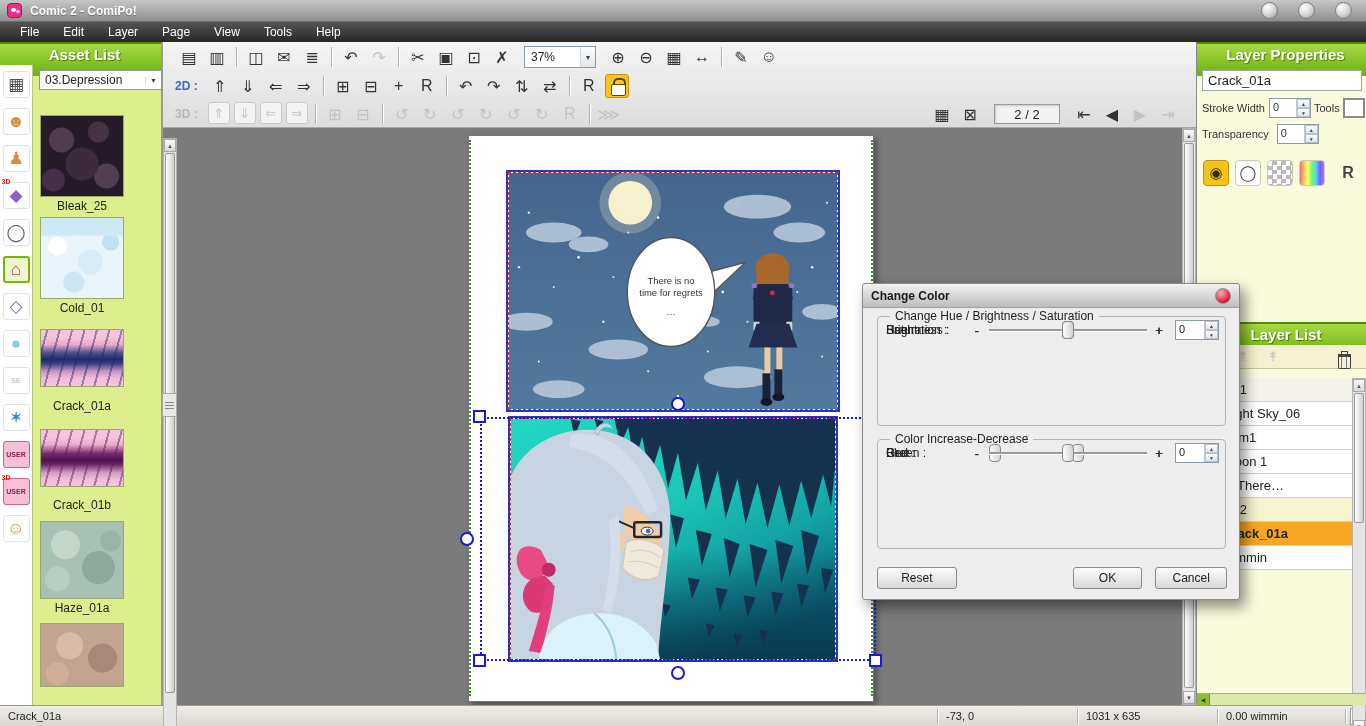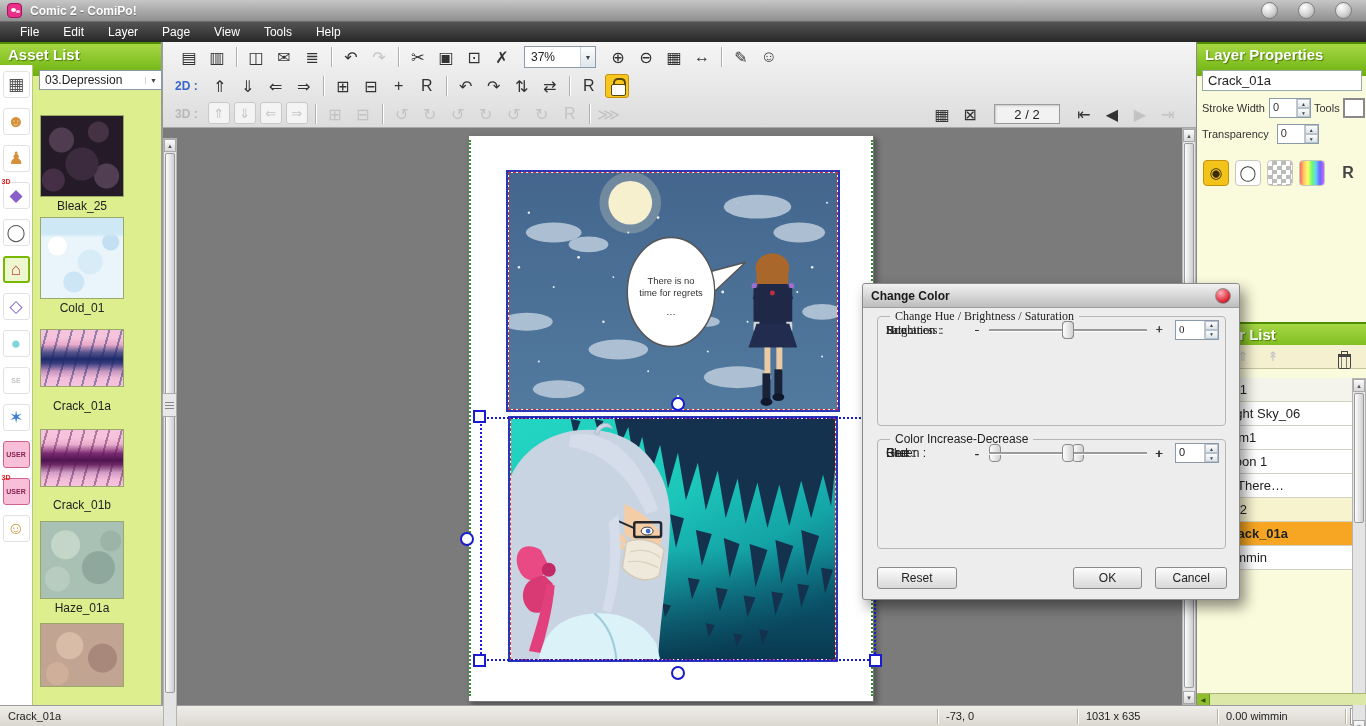--- a/index.html
+++ b/index.html
@@ -44,21 +44,21 @@
   #lab3d{color:#b8b8b8;}
   .zoombox{display:flex;align-items:center;height:22px;border:1px solid #8a9aa8;background:#fff;margin:0 8px;width:72px;position:relative;}
   .zoombox .zv{flex:1;padding-left:6px;}
   .zoombox .za{width:15px;height:100%;display:flex;align-items:center;justify-content:center;font-size:7px;color:#444;border-left:1px solid #c8d2da;background:linear-gradient(#fdfdfd,#dfe6ec);}
   #pager{margin-left:auto;display:flex;align-items:center;padding-right:14px;}
   #pagebox{width:66px;height:20px;border:1px solid #9a9a9a;background:#f2f2f2;box-shadow:inset 1px 1px 2px #c9c9c9;
     display:flex;align-items:center;justify-content:center;margin:0 10px;font-size:13px;}
   
   #asset-panel{position:absolute;left:0;top:42px;width:163px;height:663px;background:#dcee8e;z-index:20;border-right:2px solid #9a9a9a;}
   .green-hd{height:34px;background:linear-gradient(#a6d844,#6cb10e);border-top:2px solid #4e8c00;
-    color:#fff;font-weight:bold;font-size:15px;padding:2px 0 0 8px;text-shadow:1px 1px 1px #4e7c06;}
+    color:#fff;font-weight:bold;font-size:15px;padding:2px 0 0 8px;text-shadow:1px 1px 1px #4e7c06;text-align:center;}
   #tool-strip{position:absolute;left:0;top:23px;width:33px;bottom:0;background:#fff;border-right:1px solid #b9c97a;
     display:flex;flex-direction:column;align-items:center;padding-top:6px;gap:10px;}
   .tool{width:27px;height:27px;min-height:27px;display:flex;align-items:center;justify-content:center;
     font-size:17px;color:#555;position:relative;border:1px solid #e2e2e2;border-radius:3px;background:#fff;}
   .tool .b3d{position:absolute;left:-2px;top:-5px;font-style:normal;font-weight:bold;font-size:7px;color:#e02020;}
   .tool.sel{border:2px solid #76b900;background:#eef6d0;}
   .tool.txt .tg{font-size:7px;font-weight:bold;letter-spacing:0;}
   .tool.c-pinkbox{background:#f8c0d8;border-color:#d06090;color:#8a2050;}
   .tool.c-purple .tg,.c-purple{color:#8a5fc8;}
   .tool.c-teal .tg{color:#7fd4e0;}
@@ -160,21 +160,21 @@
   #ll-hscroll{position:absolute;left:0;bottom:0;width:170px;height:12px;background:#dce8a8;border-top:1px solid #a8b470;display:flex;}
   #ll-hscroll .harr{width:13px;height:100%;background:#8fbf2f;color:#2a4a00;font-size:6px;display:flex;align-items:center;justify-content:center;border-right:1px solid #6a9a10;}
   
   #dialog{position:absolute;left:862px;top:283px;width:378px;height:317px;background:#ededed;
     border:1px solid #8a8a8a;border-radius:3px;box-shadow:5px 7px 14px rgba(0,0,0,.45);z-index:60;}
   #dlg-title{height:24px;background:linear-gradient(#f2f2f2,#bdbdbd);border-bottom:1px solid #a0a0a0;border-radius:3px 3px 0 0;
     display:flex;align-items:center;padding:0 8px;font-weight:bold;font-size:12px;color:#1a1a1a;}
   #dlg-close{margin-left:auto;width:16px;height:16px;border-radius:50%;border:1px solid #909090;
     background:radial-gradient(circle at 35% 28%,#ffb0b6,#e03040 60%,#7a0a16);}
   .grp{position:absolute;left:14px;width:349px;border:1px solid #b5b5b5;border-radius:4px;}
-  #grp1{top:32px;height:110px;font-family:Liberation Serif, serif;}
+  #grp1{top:32px;height:110px;}
   #grp2{top:155px;height:110px;}
   .grp-title{position:absolute;left:12px;top:-8px;background:#ededed;padding:0 5px;font-size:12px;color:#222;}
   .srow{position:absolute;left:8px;width:333px;height:26px;display:flex;align-items:center;}
   .slabel{width:84px;font-size:12px;color:#222;}
   .sminus,.splus{width:16px;text-align:center;font-size:13px;color:#333;}
   .strack{position:relative;width:160px;height:18px;margin:0 4px;}
   .strack::before{content:"";position:absolute;left:0;right:0;top:8px;height:2px;background:#9a9a9a;box-shadow:0 1px 0 #fff;}
   .sthumb{position:absolute;top:0;width:12px;height:18px;border:1px solid #8a8a8a;border-radius:4px;
     background:linear-gradient(90deg,#fdfdfd,#d2d2d2);transform:translateX(-50%);}
   .srow .spin{margin-left:8px;}

